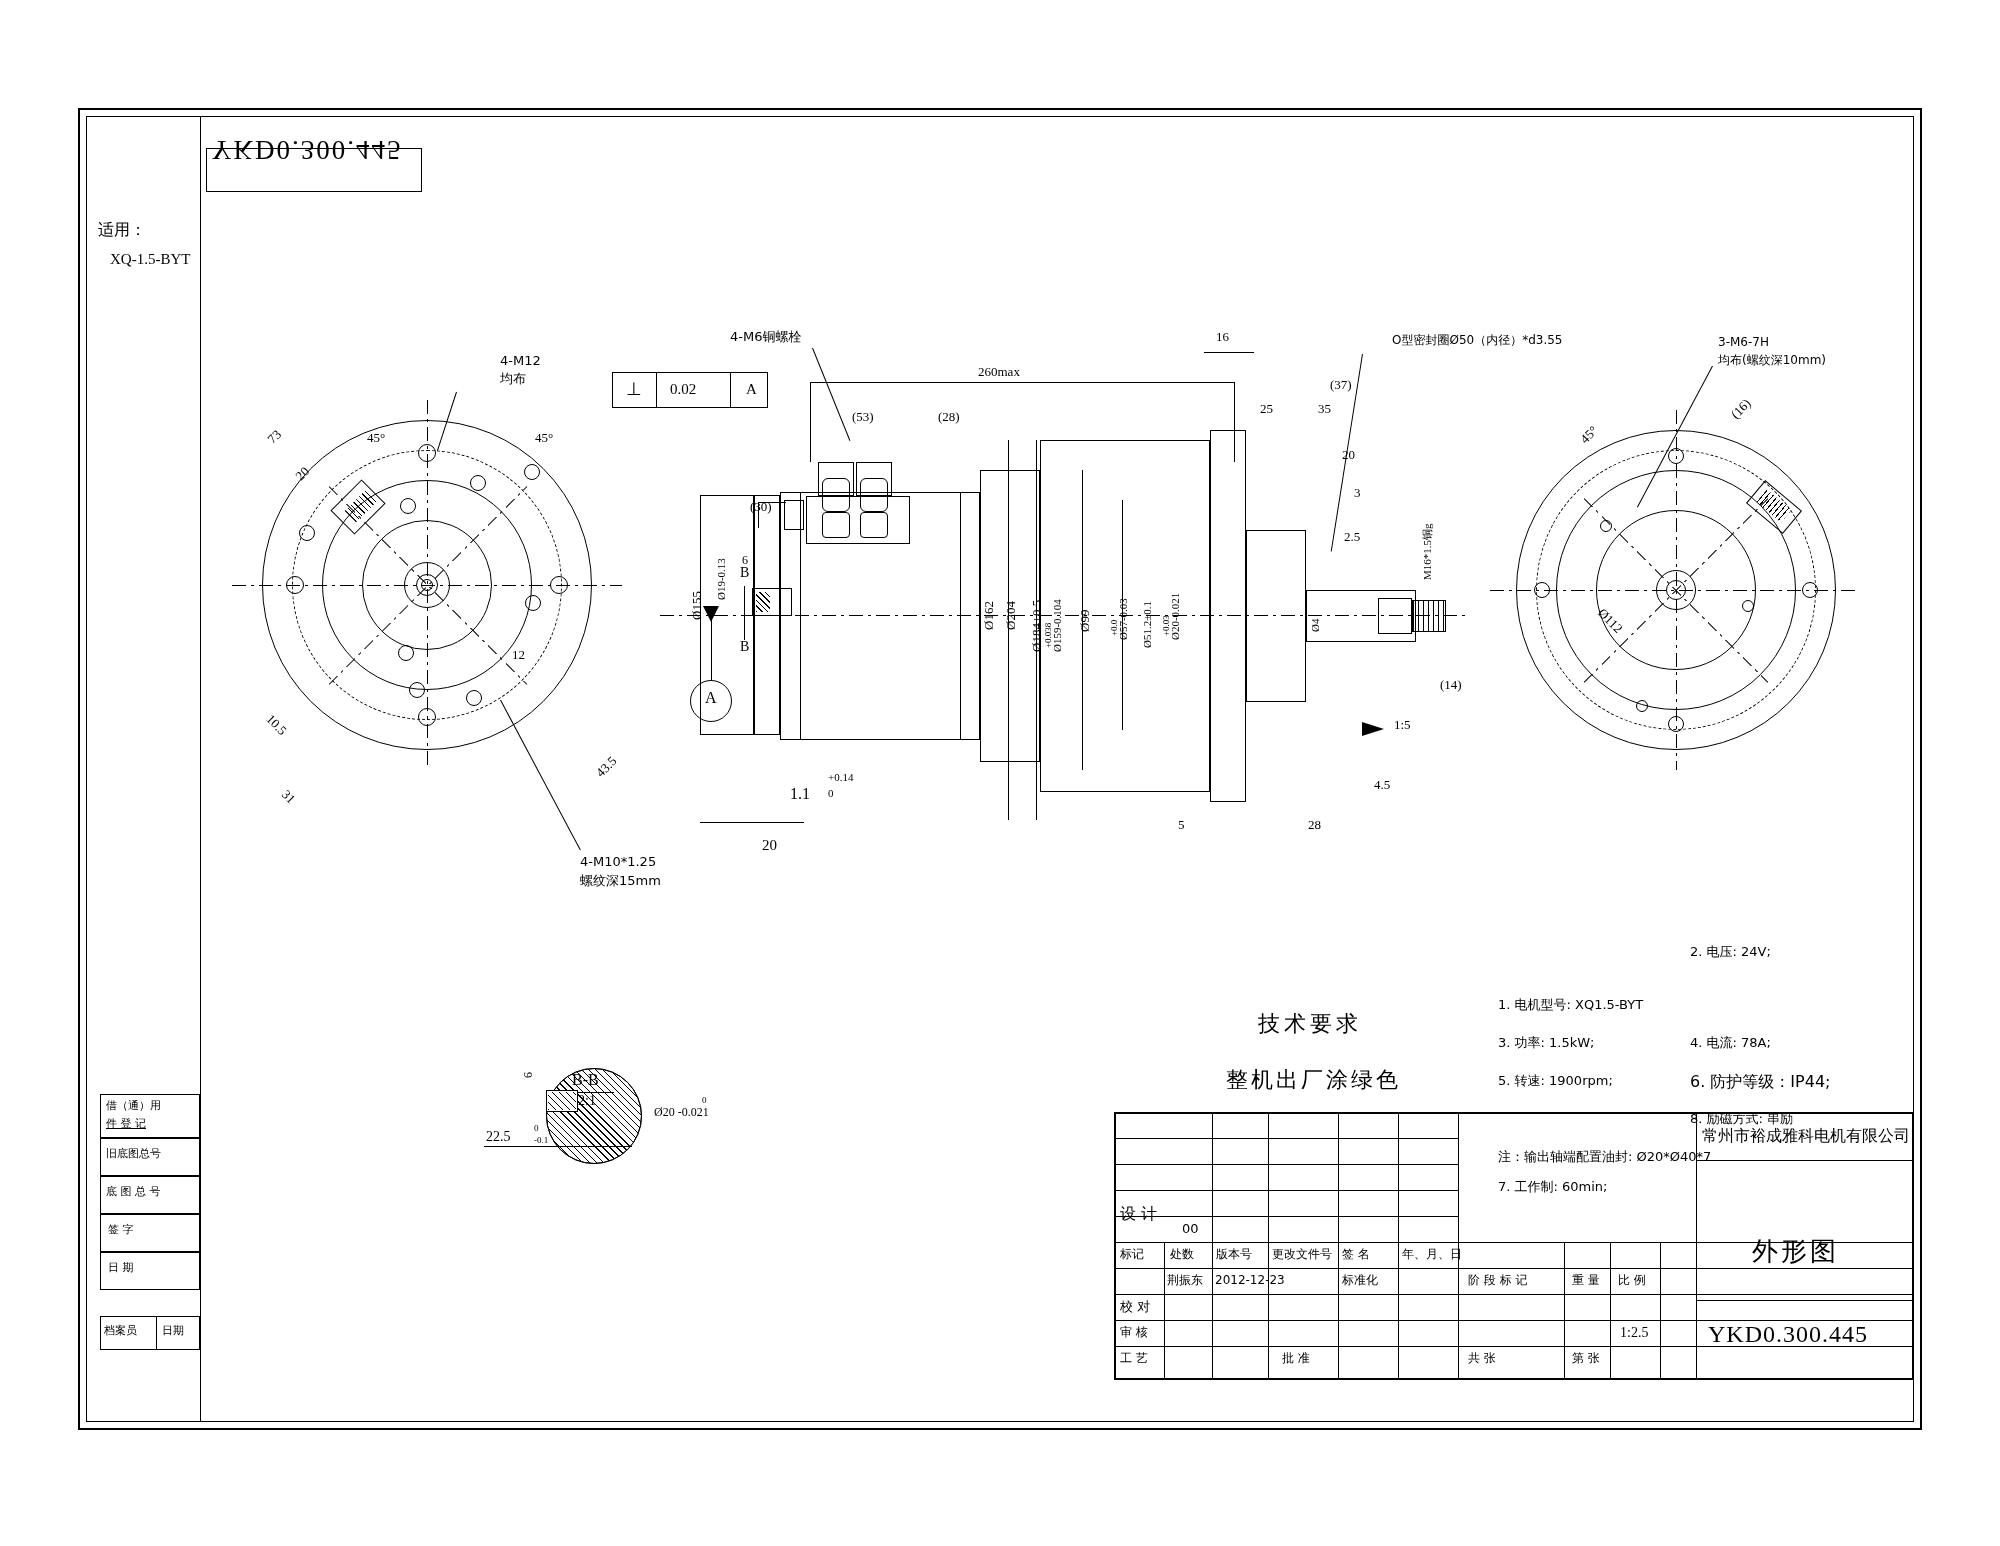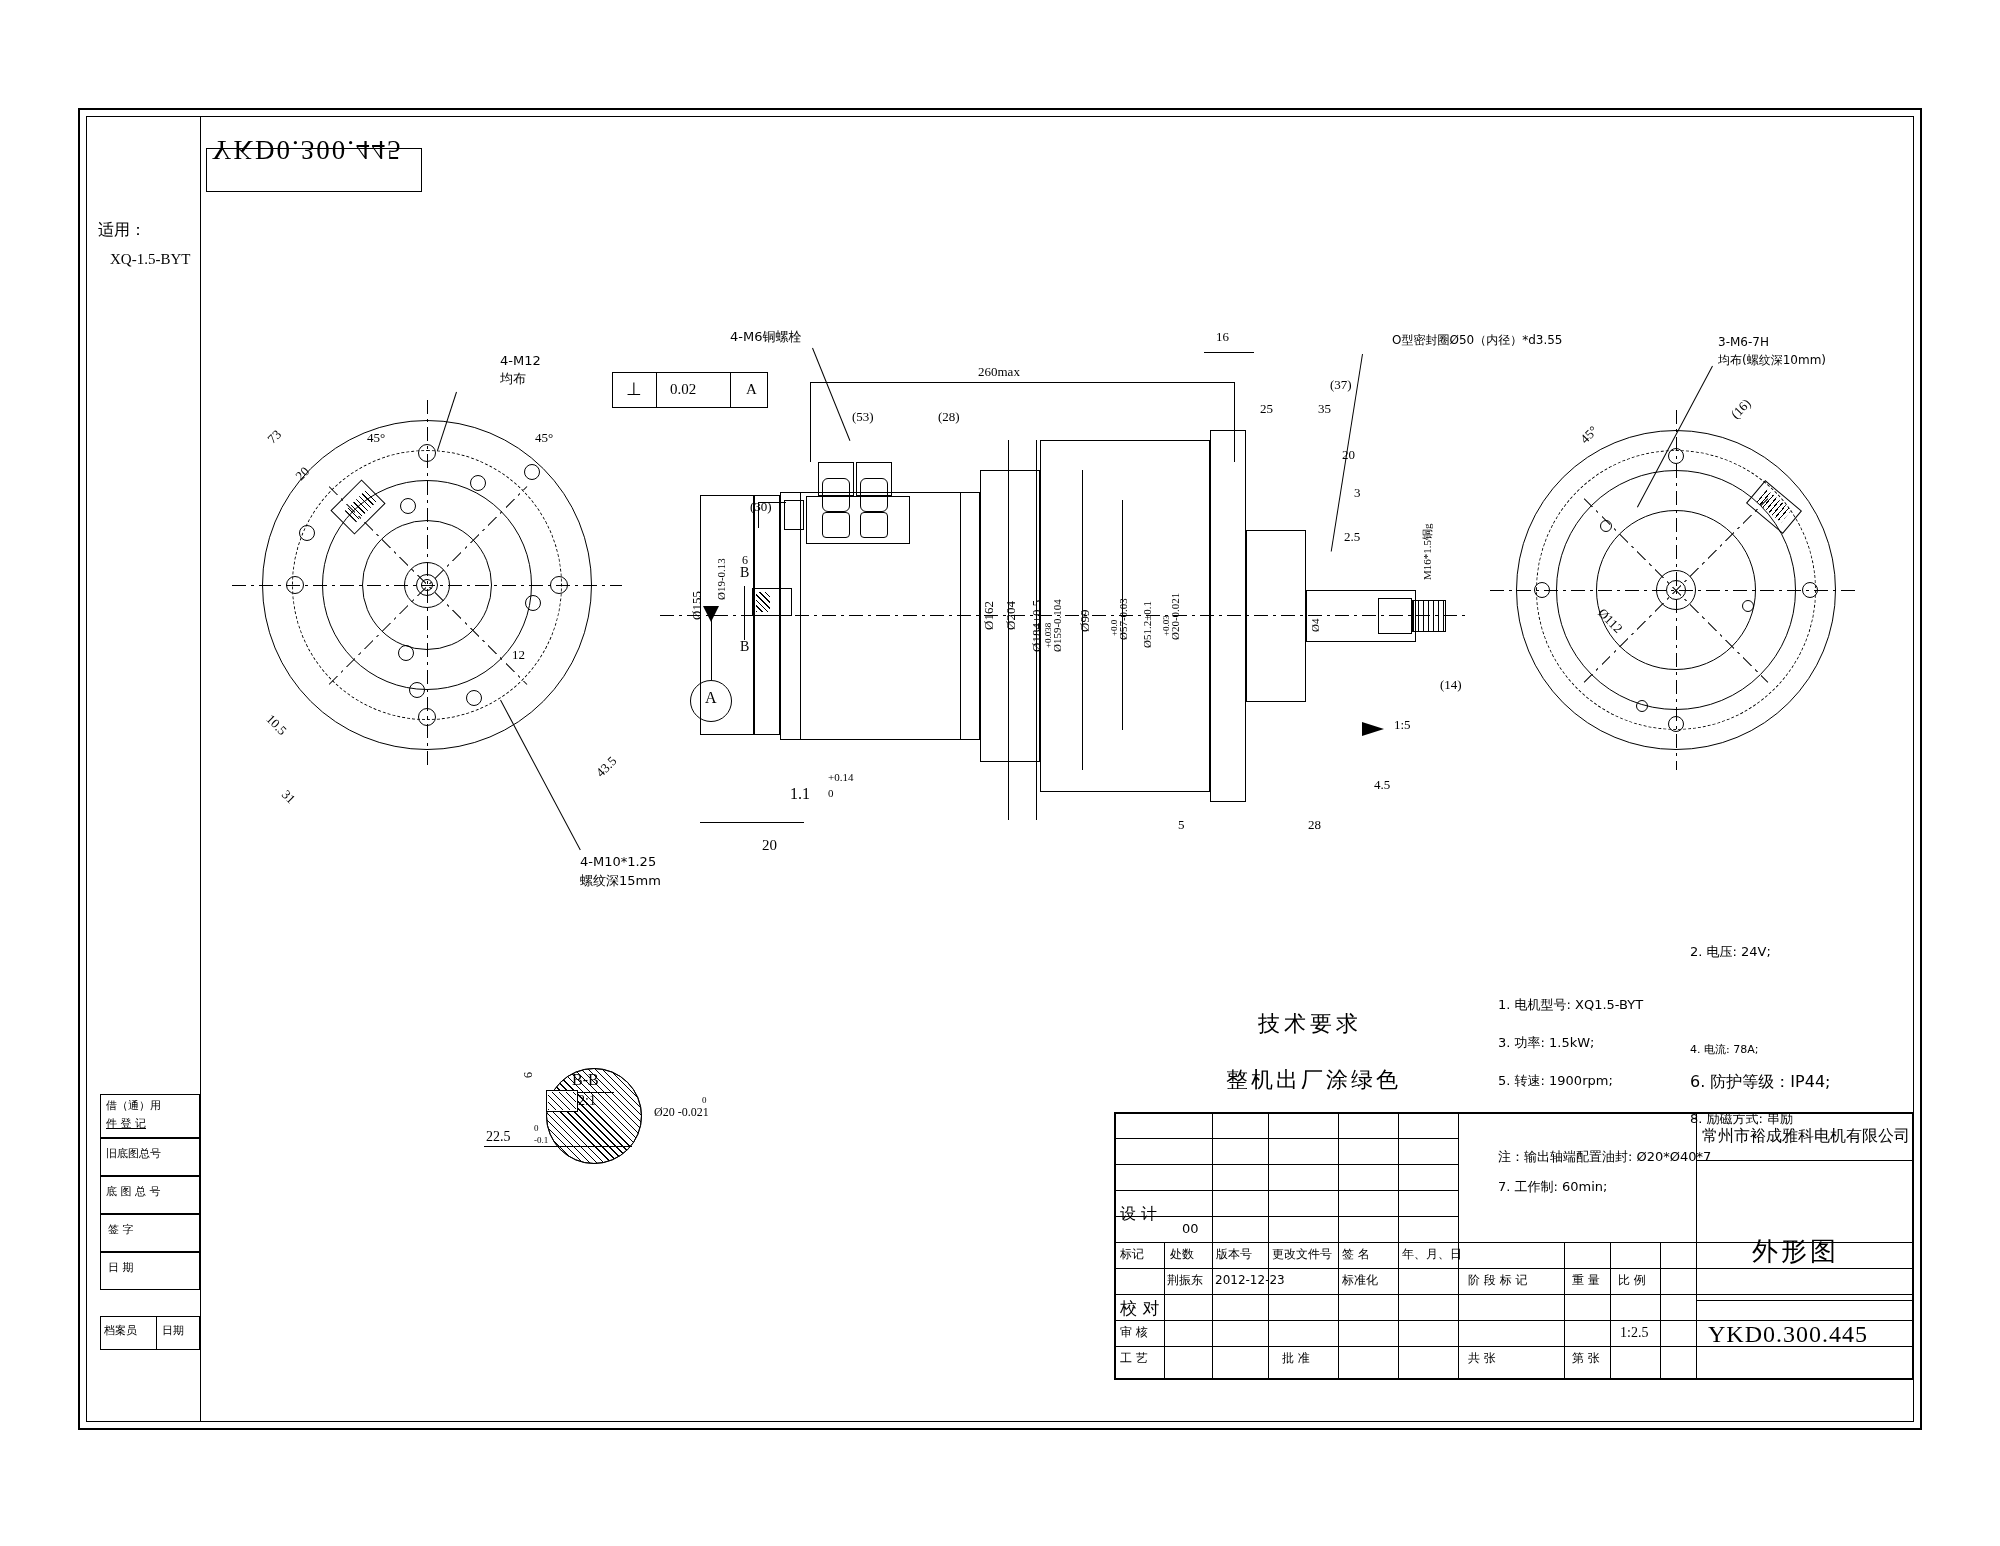--- a/index.html
+++ b/index.html
@@ -235,21 +235,21 @@
   <div class="ln" style="left:484px;top:1146px;width:148px;height:1px;"></div>
 
   <div class="txt cn" style="left:1258px;top:1012px;font-size:22px;letter-spacing:4px;">技术要求</div>
   <div class="txt cn" style="left:1226px;top:1068px;font-size:22px;letter-spacing:3px;">整机出厂涂绿色</div>
 
   <div class="txt cn" style="left:1498px;top:998px;font-size:13px;">1. 电机型号: XQ1.5-BYT</div>
   <div class="txt cn" style="left:1498px;top:1036px;font-size:13px;">3. 功率: 1.5kW;</div>
   <div class="txt cn" style="left:1498px;top:1074px;font-size:13px;">5. 转速: 1900rpm;</div>
   <div class="txt cn" style="left:1498px;top:1180px;font-size:13px;">7. 工作制: 60min;</div>
   <div class="txt cn" style="left:1690px;top:945px;font-size:13px;">2. 电压: 24V;</div>
-  <div class="txt cn" style="left:1690px;top:1036px;font-size:11px;margin-top:8px;">4. 电流: 78A;</div>
+  <div class="txt cn" style="left:1690px;top:1036px;font-size:13px;">4. 电流: 78A;</div>
   <div class="txt cn" style="left:1690px;top:1074px;font-size:16px;">6. 防护等级：IP44;</div>
   <div class="txt cn" style="left:1690px;top:1112px;font-size:13px;">8. 励磁方式: 串励</div>
   <div class="txt cn" style="left:1498px;top:1150px;font-size:13px;">注：输出轴端配置油封: Ø20*Ø40*7</div>
 
   <div class="bx" style="left:100px;top:1094px;width:100px;height:44px;"></div>
   <div class="txt cn" style="left:106px;top:1100px;font-size:11px;">借（通）用</div>
   <div class="txt cn" style="left:106px;top:1118px;font-size:11px;text-decoration:underline;">件  登  记</div>
 
   <div class="bx" style="left:100px;top:1138px;width:100px;height:38px;"></div>
   <div class="txt cn" style="left:106px;top:1148px;font-size:11px;">旧底图总号</div>
@@ -299,21 +299,21 @@
   <div class="txt cn" style="left:1216px;top:1248px;font-size:12px;">版本号</div>
   <div class="txt cn" style="left:1272px;top:1248px;font-size:12px;">更改文件号</div>
   <div class="txt cn" style="left:1342px;top:1248px;font-size:12px;">签  名</div>
   <div class="txt cn" style="left:1402px;top:1248px;font-size:12px;">年、月、日</div>
 
   <div class="txt cn" style="left:1120px;top:1206px;font-size:16px;text-align:center;">设  计</div>
   <div class="txt cn" style="left:1167px;top:1274px;font-size:12px;">荆振东</div>
   <div class="txt cn" style="left:1215px;top:1274px;font-size:12px;">2012-12-23</div>
   <div class="txt cn" style="left:1342px;top:1274px;font-size:12px;">标准化</div>
 
-  <div class="txt cn" style="left:1120px;top:1300px;font-size:17px;">校  对</div>
+  <div class="txt cn" style="left:1120px;top:1300px;font-size:13px;">校  对</div>
   <div class="txt cn" style="left:1120px;top:1326px;font-size:12px;">审  核</div>
   <div class="txt cn" style="left:1120px;top:1352px;font-size:12px;">工  艺</div>
   <div class="txt cn" style="left:1282px;top:1352px;font-size:12px;">批  准</div>
 
   <div class="txt cn" style="left:1468px;top:1274px;font-size:12px;">阶 段 标 记</div>
   <div class="txt cn" style="left:1572px;top:1274px;font-size:12px;">重  量</div>
   <div class="txt cn" style="left:1618px;top:1274px;font-size:12px;">比  例</div>
   <div class="txt" style="left:1620px;top:1326px;font-size:14px;">1:2.5</div>
   <div class="txt cn" style="left:1468px;top:1352px;font-size:12px;">共     张</div>
   <div class="txt cn" style="left:1572px;top:1352px;font-size:12px;">第     张</div>

